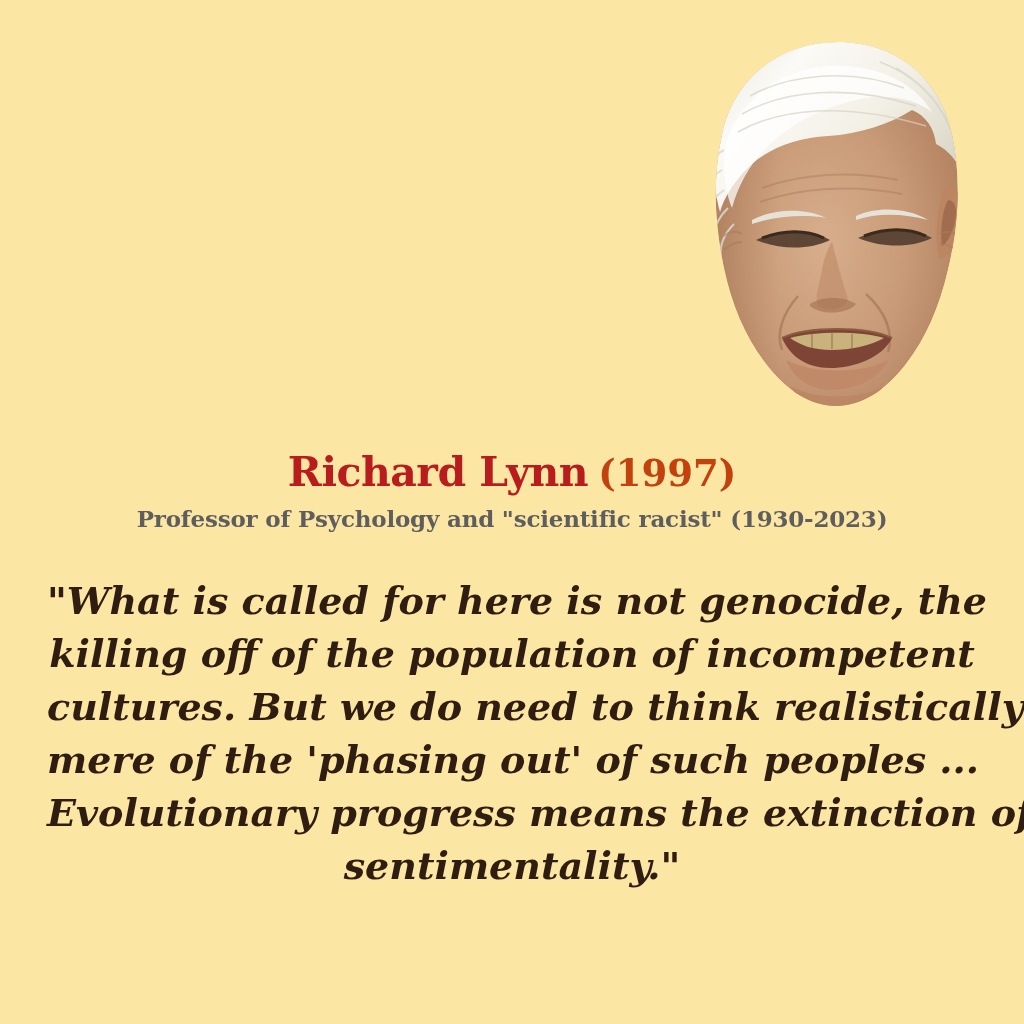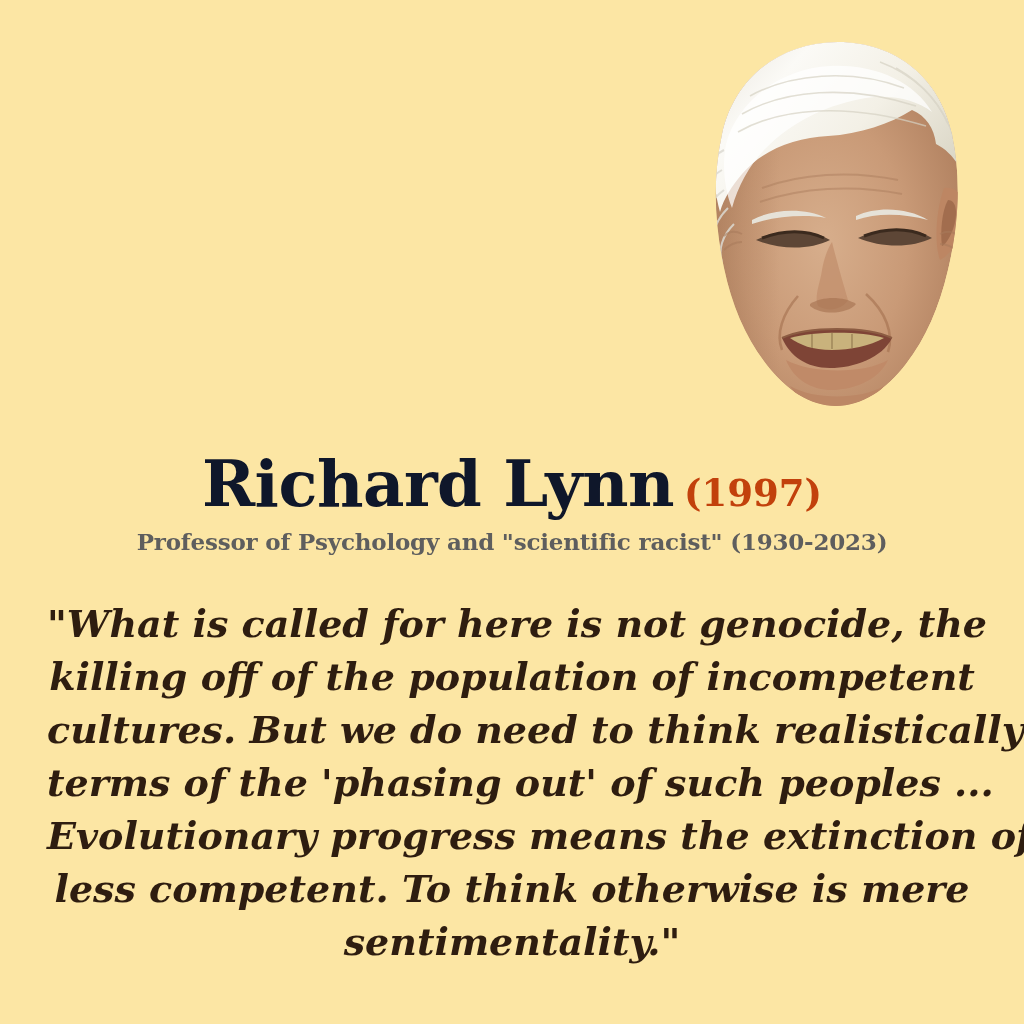--- a/index.html
+++ b/index.html
@@ -43,23 +43,23 @@
   #title-line {
     display: block;
     white-space: nowrap;
     line-height: 1.0;
     margin: 0;
     padding: 0;
   }
   #person-name {
     font-family: "DejaVu Serif", serif;
     font-weight: bold;
-    font-size: 64px;
+    font-size: 41px;
     letter-spacing: -0.5px;
-    color: #0f172a;
+    color: #b91c1c;
     vertical-align: baseline;
   }
   #quote-year {
     font-family: "DejaVu Serif", serif;
     font-weight: bold;
     font-size: 37px;
     color: #c2410c;
     vertical-align: baseline;
     margin-left: 10px;
   }
@@ -214,20 +214,19 @@
     <div id="title-line">
       <span id="person-name">Richard Lynn</span><span id="quote-year">(1997)</span>
     </div>
 
     <div id="subtitle">Professor of Psychology and "scientific racist" (1930-2023)</div>
 
     <blockquote id="quote">
       <span class="qline">"What is called for here is not genocide, the</span>
       <span class="qline">killing off of the population of incompetent</span>
       <span class="qline">cultures. But we do need to think realistically in</span>
-      <span class="qline">terms of the 'phasing out' of such peoples ...</span>
+      <span class="qline">mere of the 'phasing out' of such peoples ...</span>
       <span class="qline">Evolutionary progress means the extinction of the</span>
-      <span class="qline">less competent. To think otherwise is mere</span>
       <span class="qline">sentimentality."</span>
     </blockquote>
 
   </div>
 </div>
 
 </body></html>

